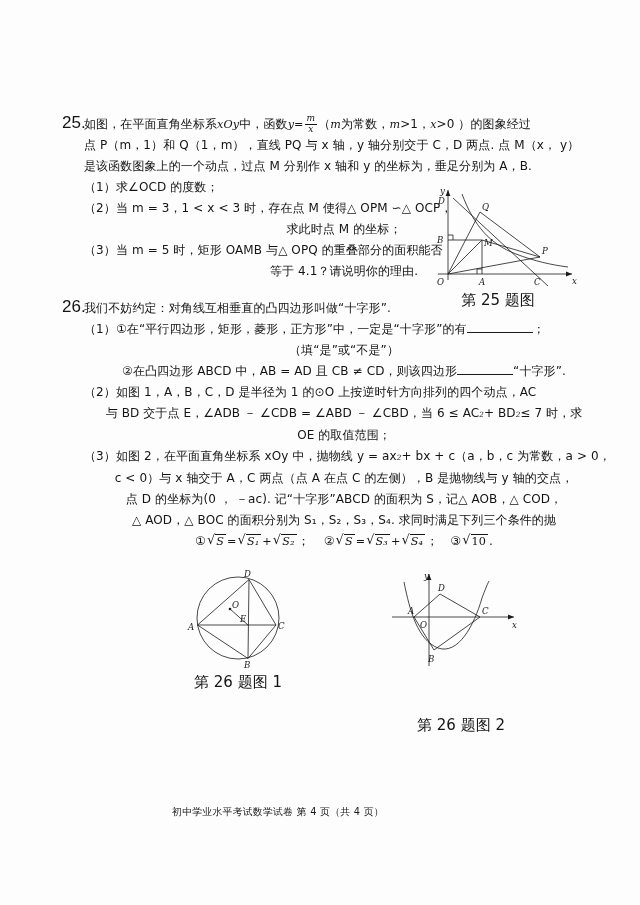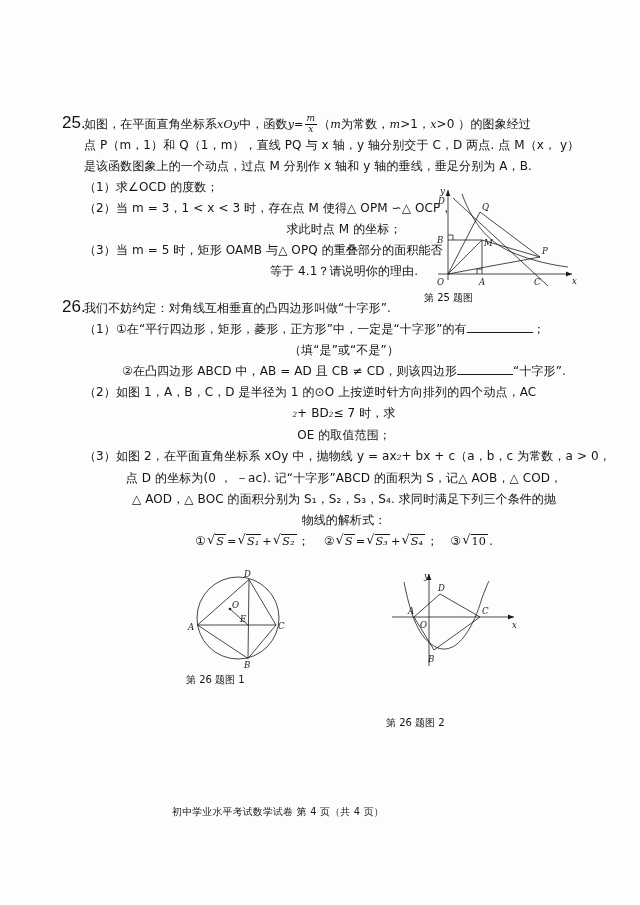--- a/index.html
+++ b/index.html
@@ -83,22 +83,23 @@
     display: inline-block;
     border-bottom: 1px solid #1a1a1a;
     vertical-align: -2px;
   }
   .blank-long { width: 66px; }
   .blank-short { width: 56px; }
 
   
   .fig { position: absolute; }
   .figcap {
+    text-align: center;
     font-family: "DejaVu Sans", "Liberation Sans", sans-serif;
-    font-size: 10px;
+    font-size: 15px;
     color: #141414;
     margin-top: 1px;
   }
   svg { display: block; }
   svg text { font-family: "DejaVu Serif","Liberation Serif",serif; font-style: italic; }
 
   
   .footer {
     position: absolute;
     left: 0;
@@ -127,21 +128,21 @@
               <span class="den">x</span>
             </span><span class="han">（</span><span class="m">m</span><span class="han">为常数，</span><span class="m">m</span><span class="han">&gt;1，</span><span class="m">x</span><span class="han">&gt;0 ）的图象经过</span>
         </span>
       </div>
 
       <div class="qline indent1">
         <span class="han">点 P（m，1）和 Q（1，m），直线 PQ 与 x 轴，y 轴分别交于 C，D 两点. 点 M（x， y）</span>
       </div>
 
       <div class="qline indent1">
-        <span class="han">是该函数图象上的一个动点，过点 M 分别作 x 轴和 y 轴的垂线，垂足分别为 A，B.</span>
+        <span class="han">是该函数图象上的一个动点，过点 M 分别作 x 轴和 y 的坐标为，垂足分别为 A，B.</span>
       </div>
 
       <div class="qline indent1">
         <span class="han">（1）求∠OCD 的度数；</span>
       </div>
 
       <div class="qline indent1">
         <span class="han">（2）当 m = 3，1 &lt; x &lt; 3 时，存在点 M 使得△ OPM ∽△ OCP，</span>
       </div>
 
@@ -179,48 +180,49 @@
         <span class="han">②在凸四边形 ABCD 中，AB = AD 且 CB ≠ CD，则该四边形</span>
           <span class="blank blank-short"></span>
           <span class="han">“十字形”.</span>
       </div>
 
       <div class="qline indent1">
         <span class="han">（2）如图 1，A，B，C，D 是半径为 1 的⊙O 上按逆时针方向排列的四个动点，AC</span>
       </div>
 
       <div class="qline indent2">
+        <span class="han">与 BD 交于点 E，∠ADB － ∠CDB = ∠ABD － ∠CBD，当 6 ≤ AC</span>
           <sup class="ex">2</sup>
           <span class="han"> + BD</span>
           <sup class="ex">2</sup>
           <span class="han"> ≤ 7 时，求</span>
       </div>
 
       <div class="qline indent2">
         <span class="han">OE 的取值范围；</span>
       </div>
 
       <div class="qline indent1">
         <span class="han">（3）如图 2，在平面直角坐标系 xOy 中，抛物线 y = ax</span>
           <sup class="ex">2</sup>
           <span class="han"> + bx + c（a，b，c 为常数，a &gt; 0，</span>
       </div>
 
+      <div class="qline indent2">
+        <span class="han">c &lt; 0）与 x 轴交于 A，C 两点（点 A 在点 C 的左侧），B 是抛物线与 y 轴的交点，</span>
+      </div>
 
       <div class="qline indent2">
         <span class="han">点 D 的坐标为(0 ， －ac). 记“十字形”ABCD 的面积为 S，记△ AOB，△ COD，</span>
       </div>
 
       <div class="qline indent2">
         <span class="han">△ AOD，△ BOC 的面积分别为 S₁，S₂，S₃，S₄. 求同时满足下列三个条件的抛</span>
       </div>
 
-      <div class="qline indent2">
-        <span class="han">物线的解析式：</span>
-      </div>
 
       <div class="qline indent2">
         <span class="han">①</span>
           <span class="sqrt">
             <span class="radix">√</span>
             <span class="rad-body">S</span>
           </span>
           <span class="mu">=</span>
           <span class="sqrt">
             <span class="radix">√</span>

